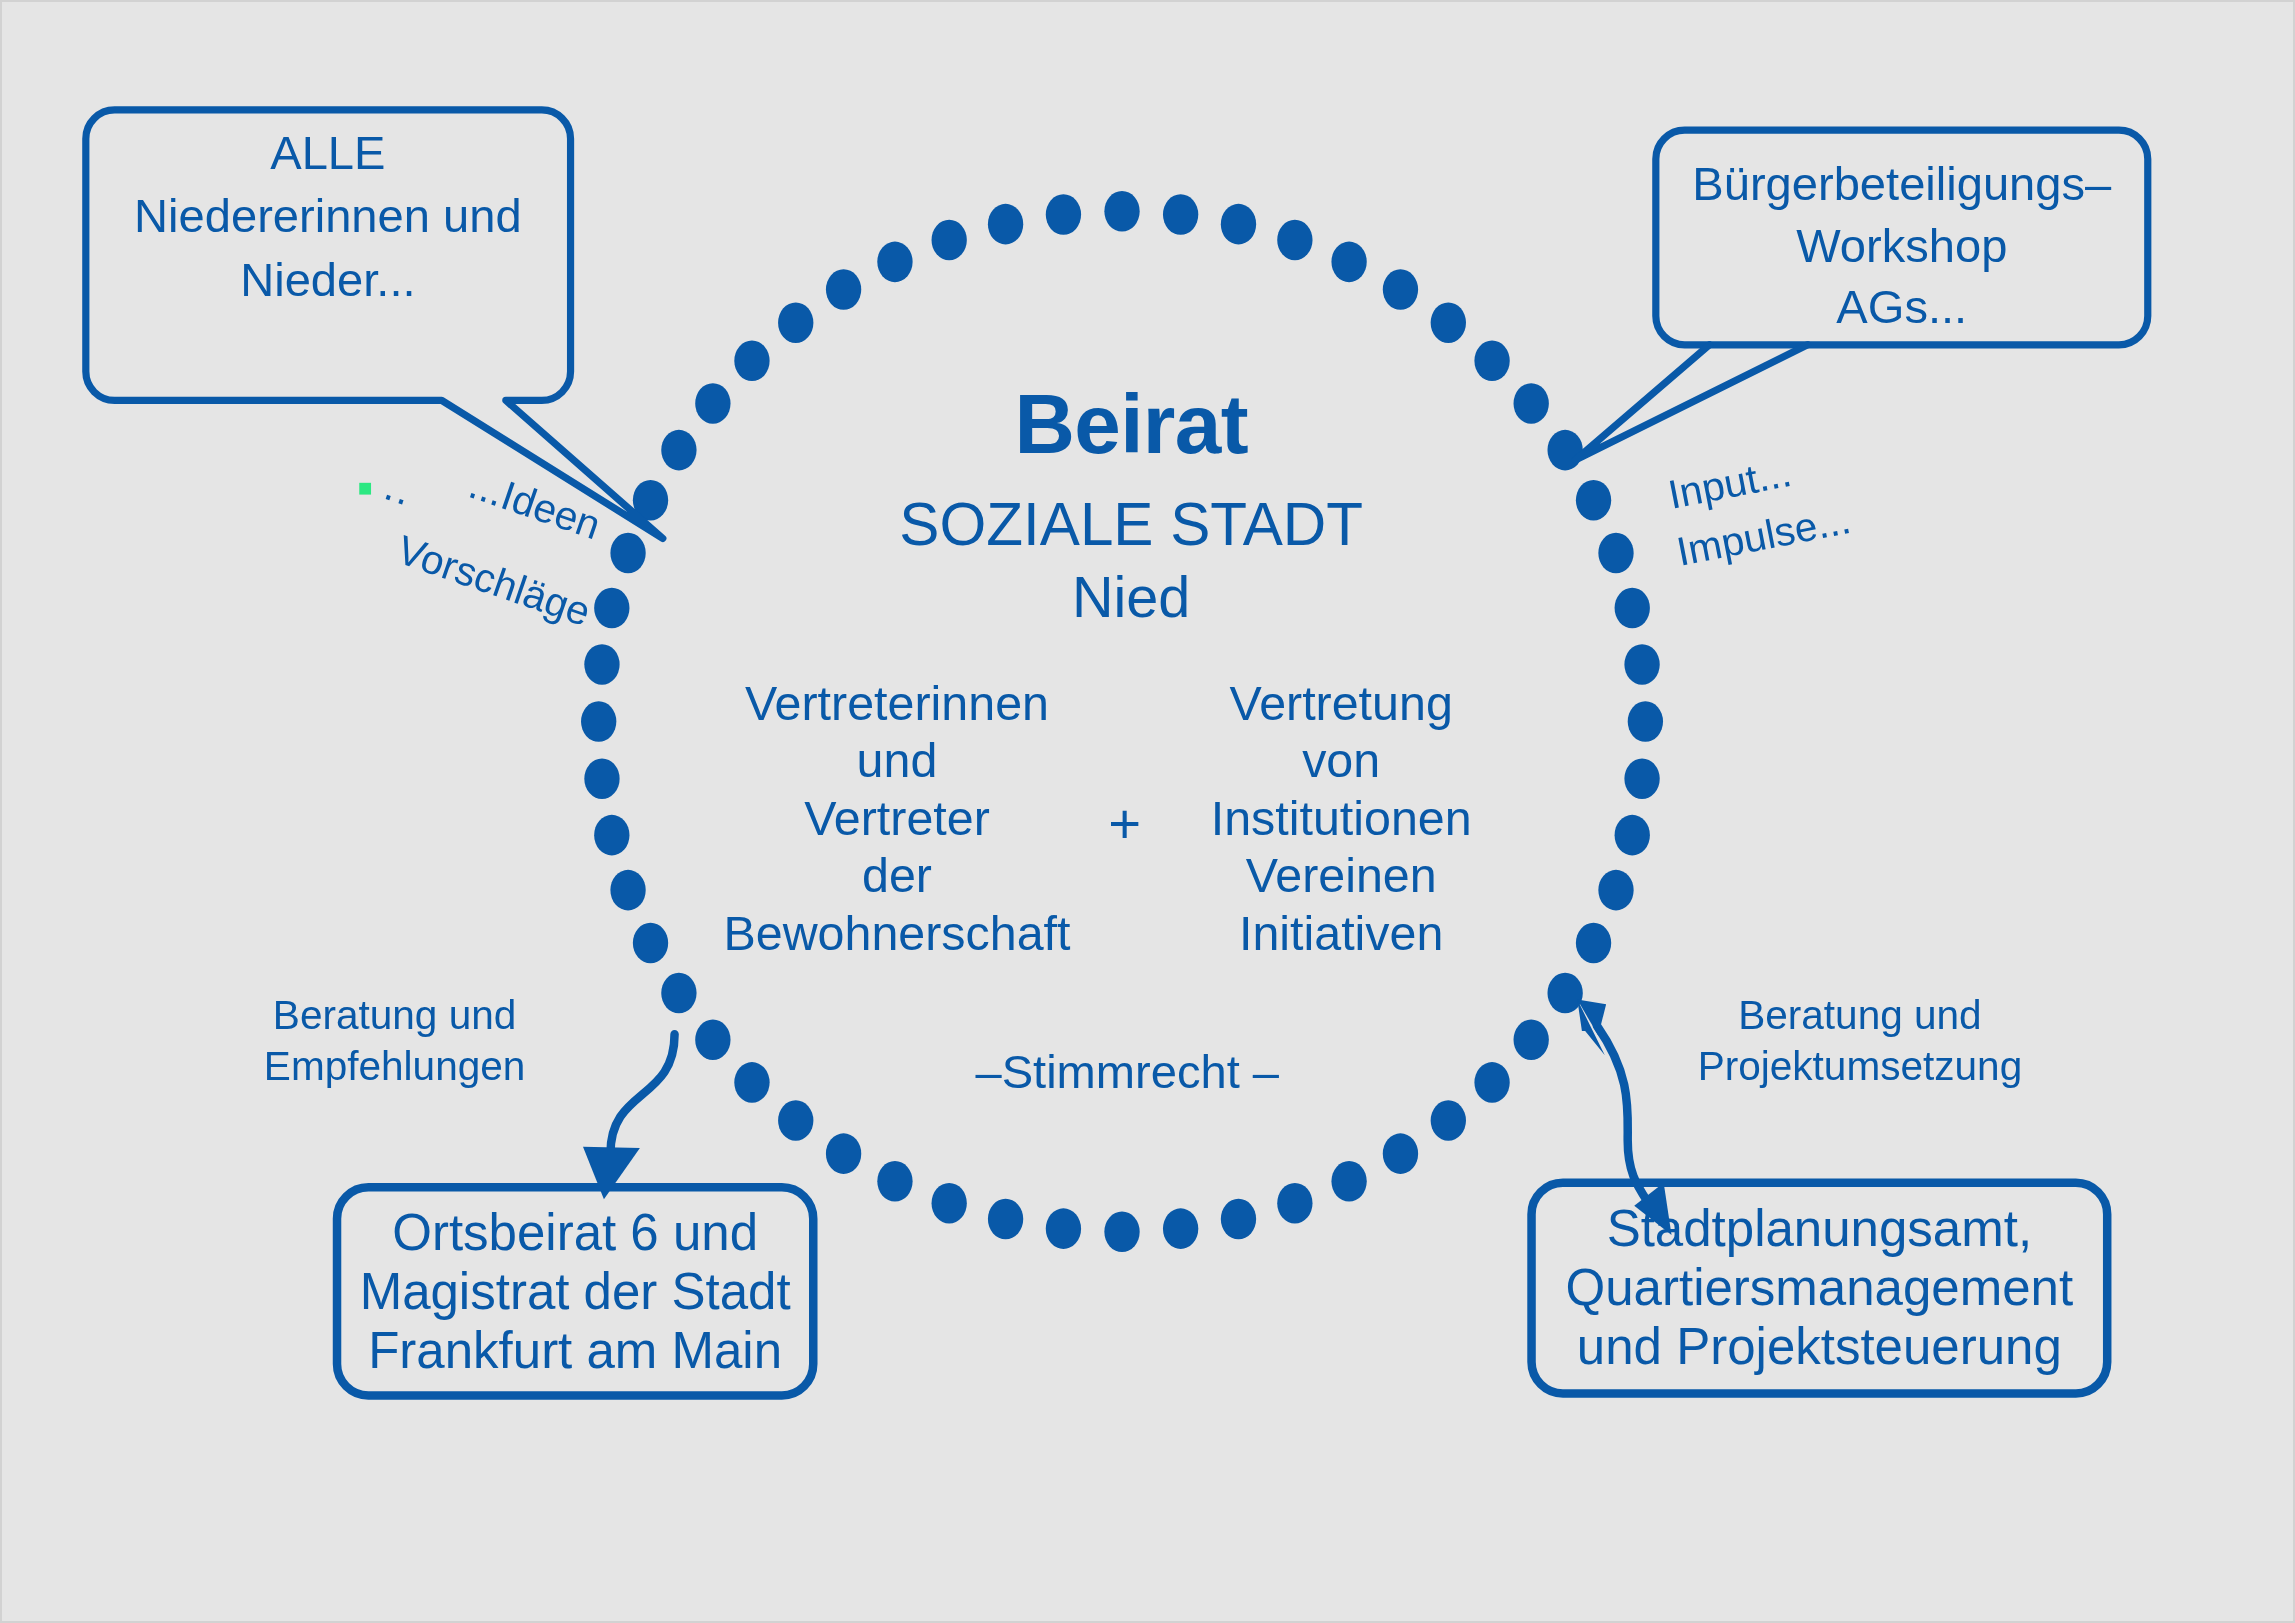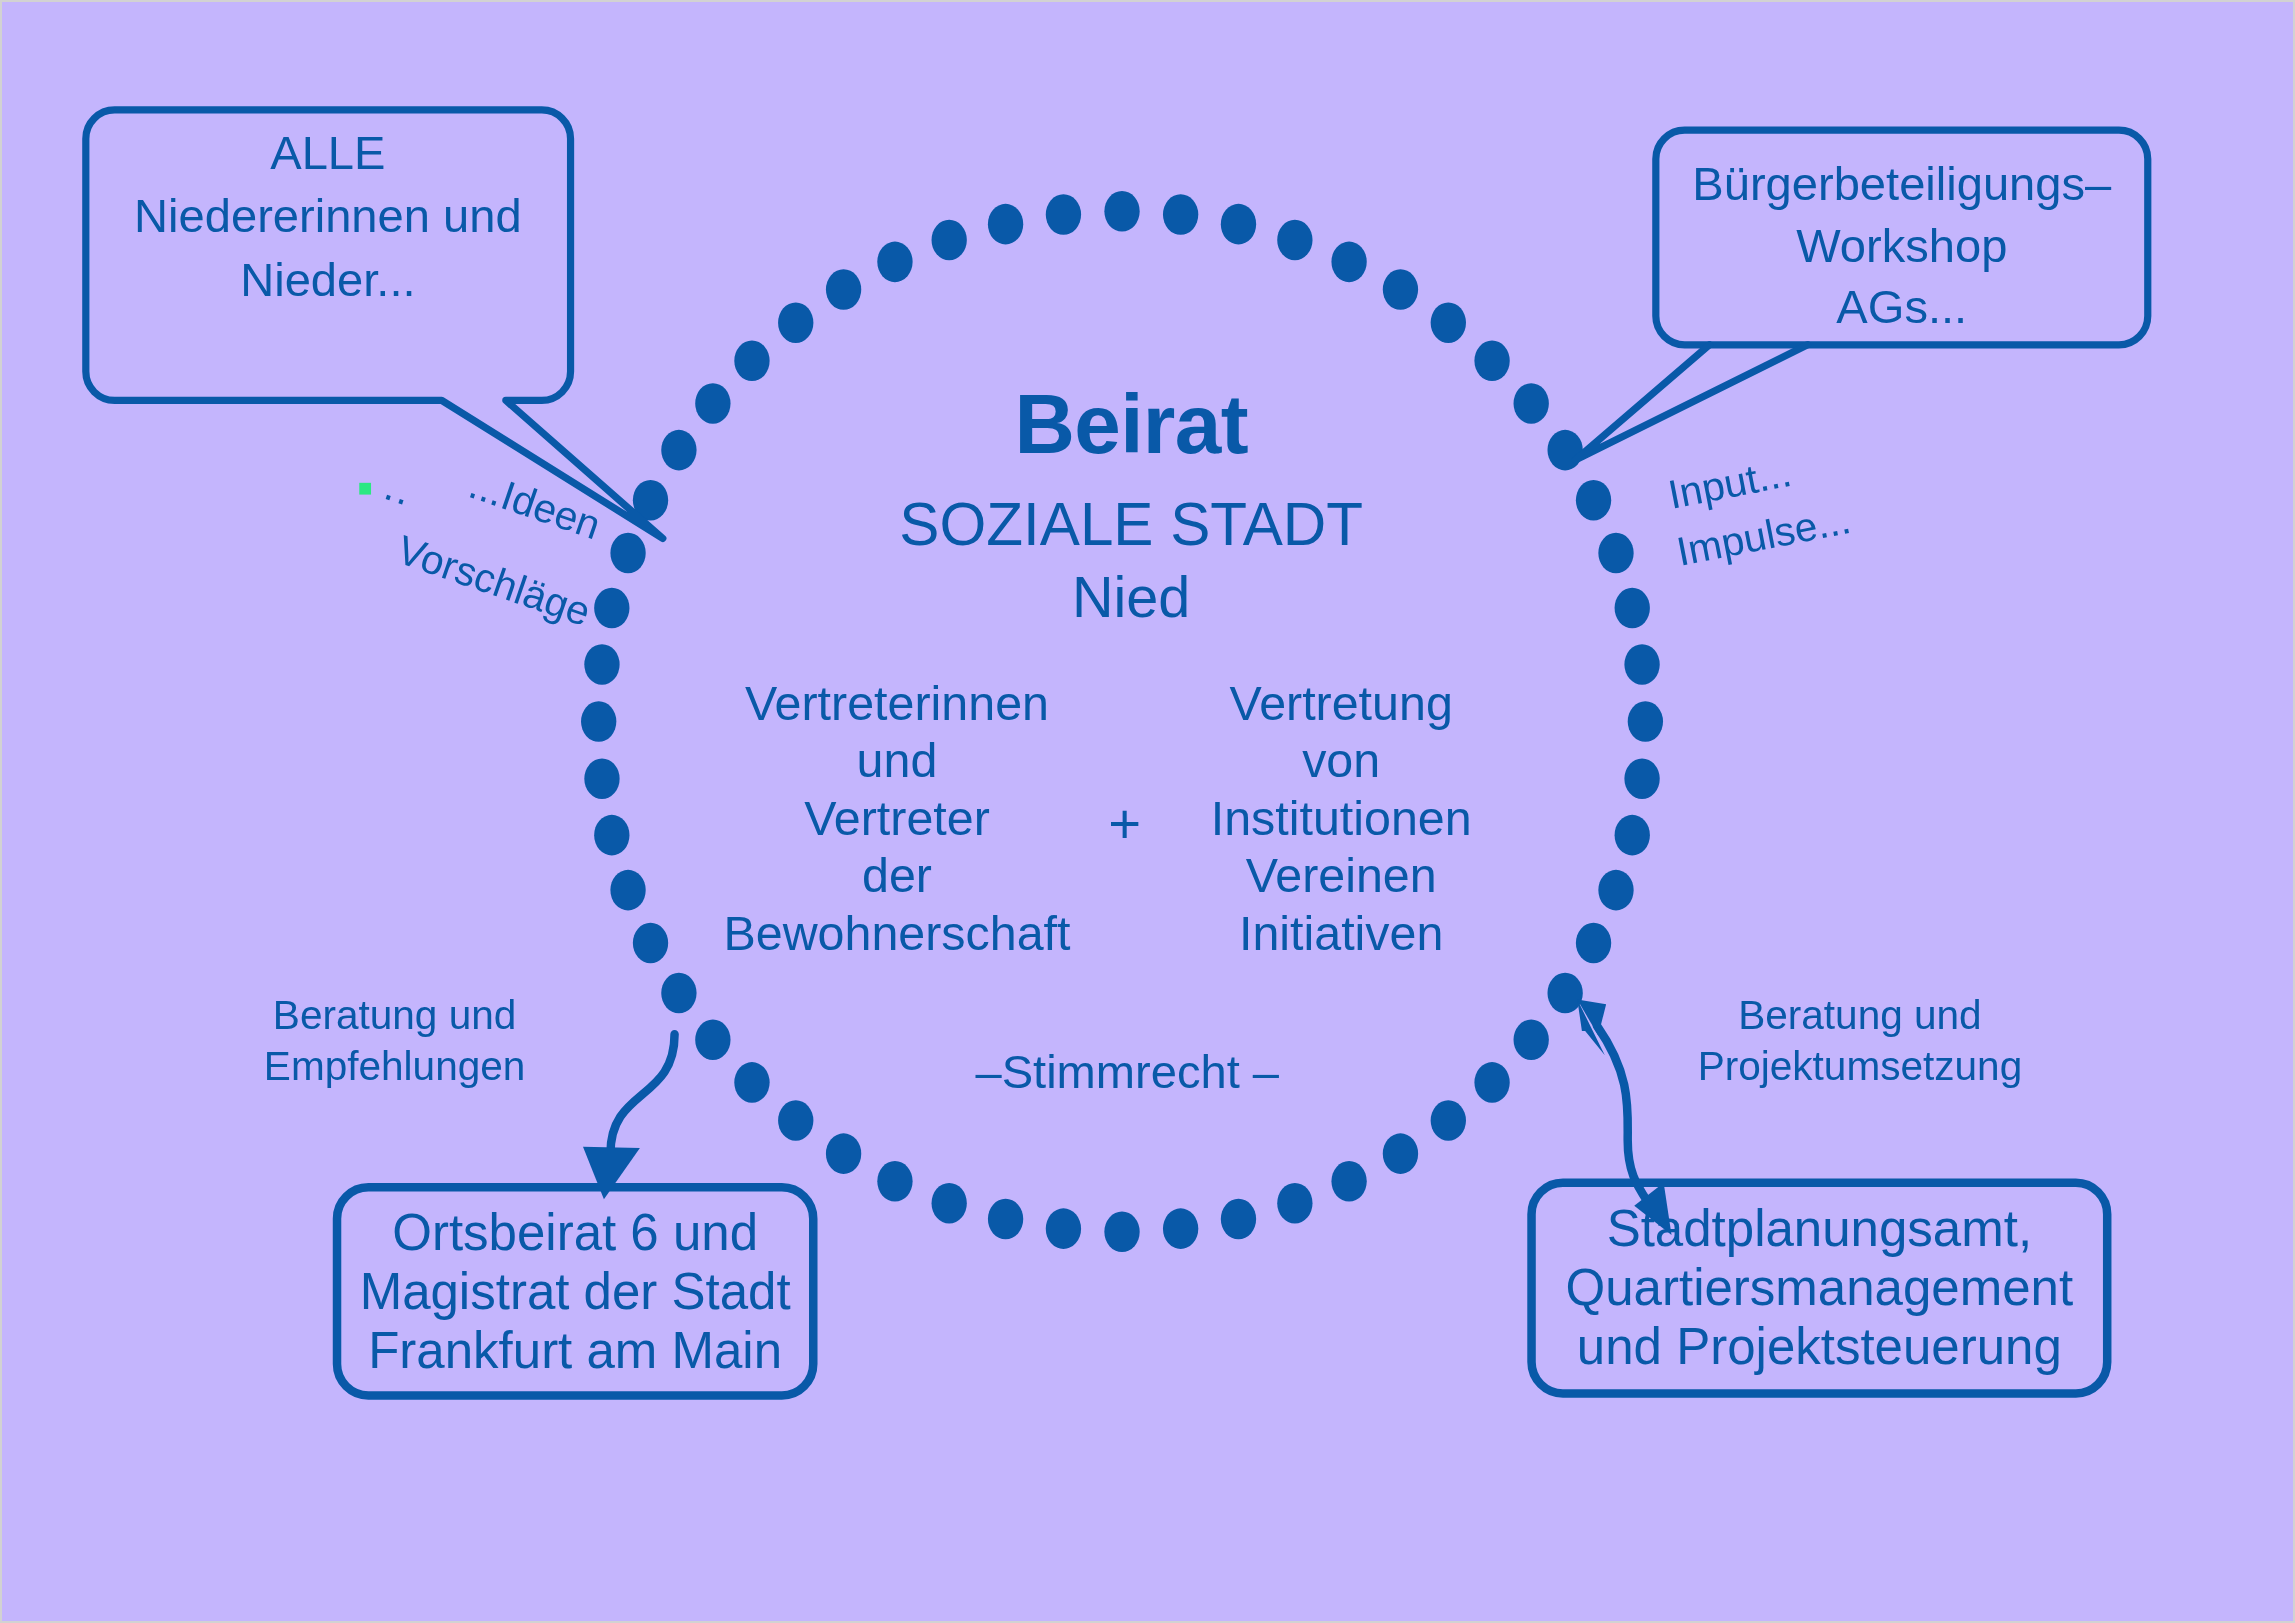--- a/index.html
+++ b/index.html
@@ -7,21 +7,21 @@
     padding: 0;
     background: #ffffff;
   }
   body {
     font-family: "Liberation Sans", sans-serif;
   }
   #canvas {
     position: relative;
     width: 2295px;
     height: 1623px;
-    background: #c4b5fd;
+    background: #e5e5e5;
     box-sizing: border-box;
     border: 2px solid #d2d2d2;
     overflow: hidden;
   }
   #diagram-svg {
     position: absolute;
     left: 0;
     top: 0;
     width: 2295px;
     height: 1623px;

